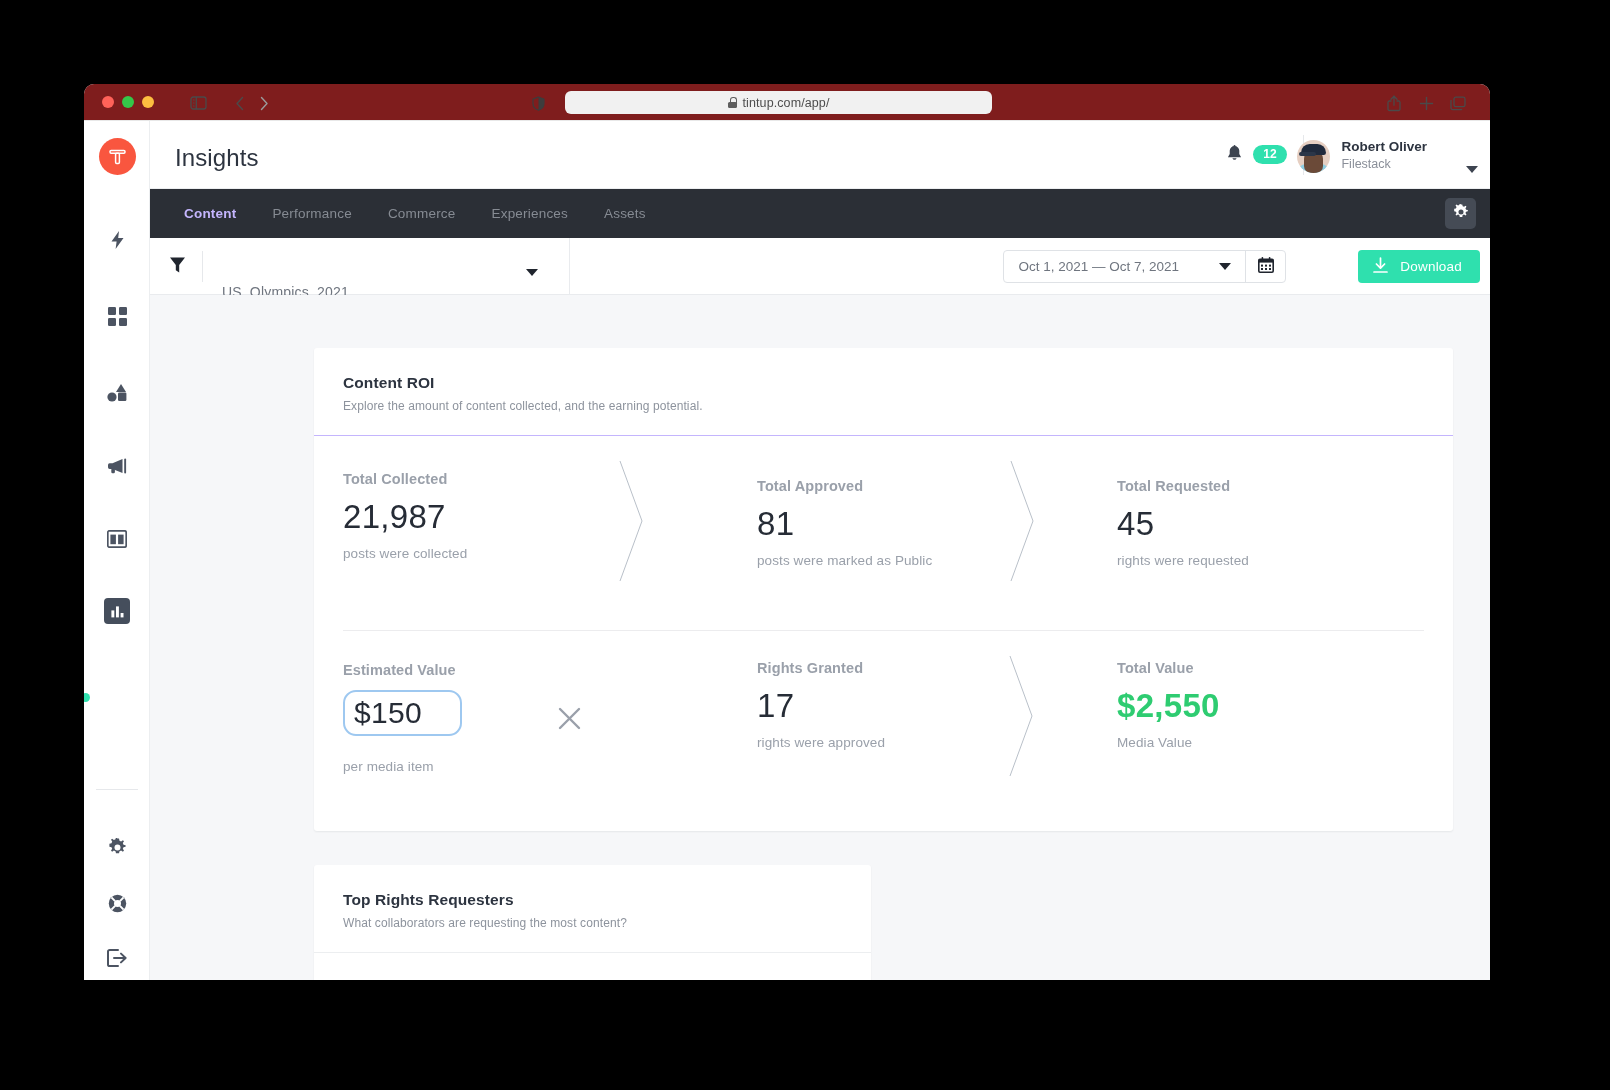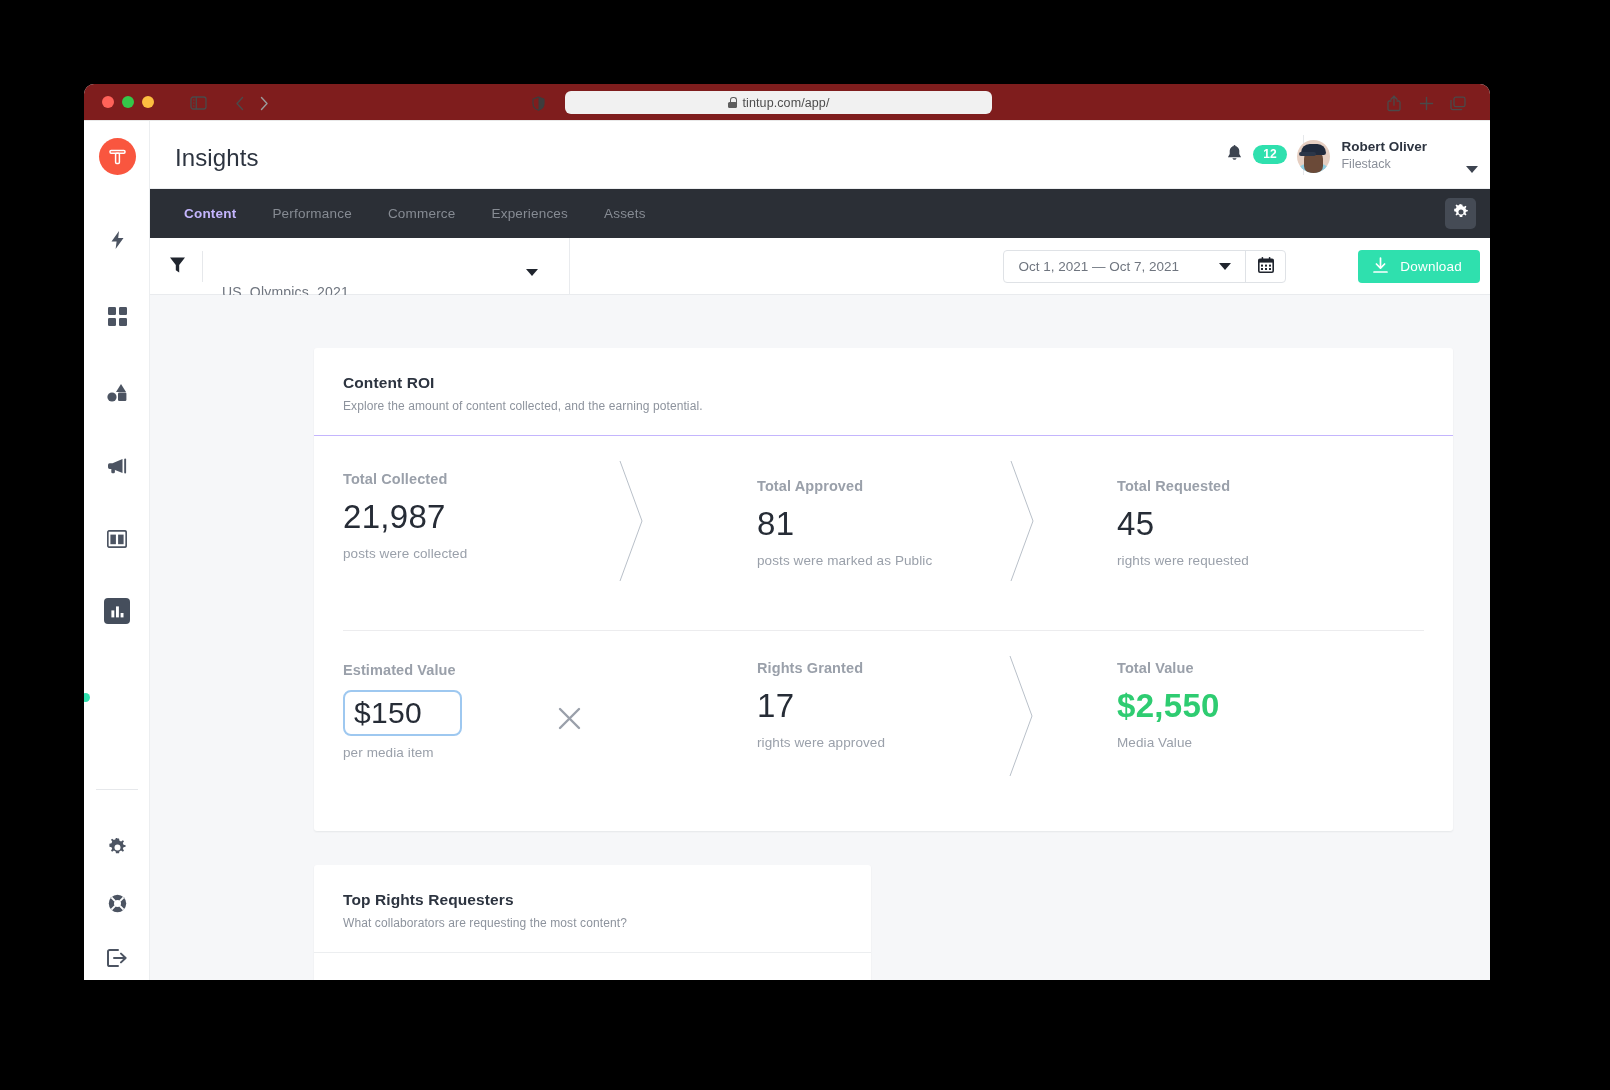--- a/index.html
+++ b/index.html
@@ -319,25 +319,25 @@
     position: absolute;
     width: 30px; height: 124px;
     color: #b9c0c9;
   }
   #chevron-1 { left: 302px; top: 17px; }
   #chevron-2 { left: 693px; top: 17px; }
   #chevron-3 { left: 692px; top: 24px; }
 
   #estimated-value-input {
     width: 119px; height: 46px;
-    border: 2px solid #9ec8f0; border-radius: 8px;
+    border: 2px solid #9ec8f0; border-radius: 13px;
     background: #ffffff;
     display: flex; align-items: center;
     padding-left: 9px;
-    margin-bottom: 9px;
+    margin-bottom: 23px;
   }
   #estimated-value-input .val {
     font-size: 30px; color: #262c36; letter-spacing: .3px;
   }
   #multiply-icon {
     position: absolute; left: 243px; top: 76px;
     color: #9aa0aa;
   }
 </style>
 </head>

